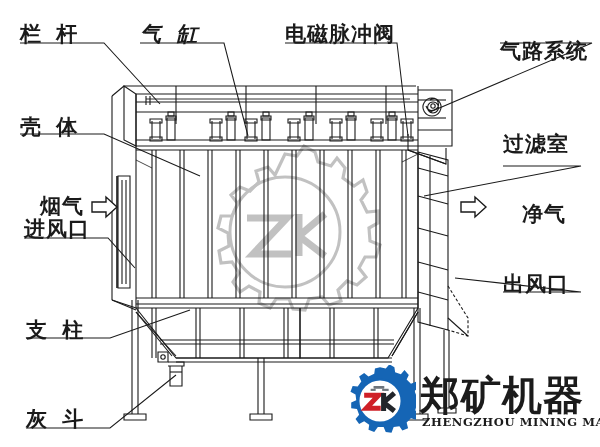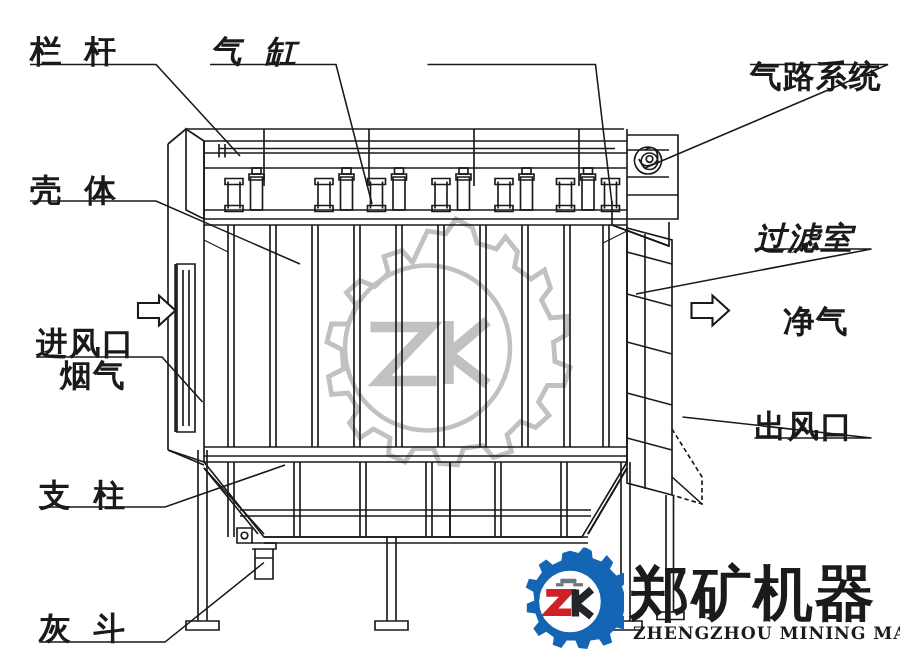--- a/index.html
+++ b/index.html
@@ -275,33 +275,34 @@
         <path d="M461,202 L475,202 L475,197 L486,207 L475,217 L475,212 L461,212 Z"></path>
       </g>
 
     </g>
   </svg>
 
   <div class="lbl" style="left:20px;top:20px;">栏 杆</div>
 
   <div class="lbl" style="left:140px;top:20px;font-style:italic;">气 缸</div>
 
+  <div class="lbl tight" style="left:285px;top:20px;">电磁脉冲阀</div>
 
   <div class="lbl tight" style="left:500px;top:20px;margin-top:17px;">气路系统</div>
 
   <div class="lbl" style="left:20px;top:113px;">壳 体</div>
 
-  <div class="lbl tight" style="left:40px;top:192px;margin-top:44px;">烟气</div>
+  <div class="lbl tight" style="left:40px;top:192px;">烟气</div>
   <div class="lbl tight" style="left:24px;top:215px;">进风口</div>
 
   <div class="lbl" style="left:26px;top:316px;">支 柱</div>
 
   <div class="lbl" style="left:26px;top:405px;">灰 斗</div>
 
-  <div class="lbl tight" style="left:503px;top:145px;font-style:italic;">过滤室</div>
+  <div class="lbl tight" style="left:503px;top:130px;">过滤室</div>
 
   <div class="lbl tight" style="left:503px;top:200px;margin-left:19px;">净气</div>
 
   <div class="lbl tight" style="left:503px;top:270px;">出风口</div>
 
   <div id="brand">
     <div class="gearwrap">
       <svg viewBox="0 0 100 100" width="72" height="72">
         <g transform="translate(50,50)">
           <path d="M0,-47 L8,-45 L13,-51 L20,-47 L21,-40 L29,-37 L34,-43 L40,-36

